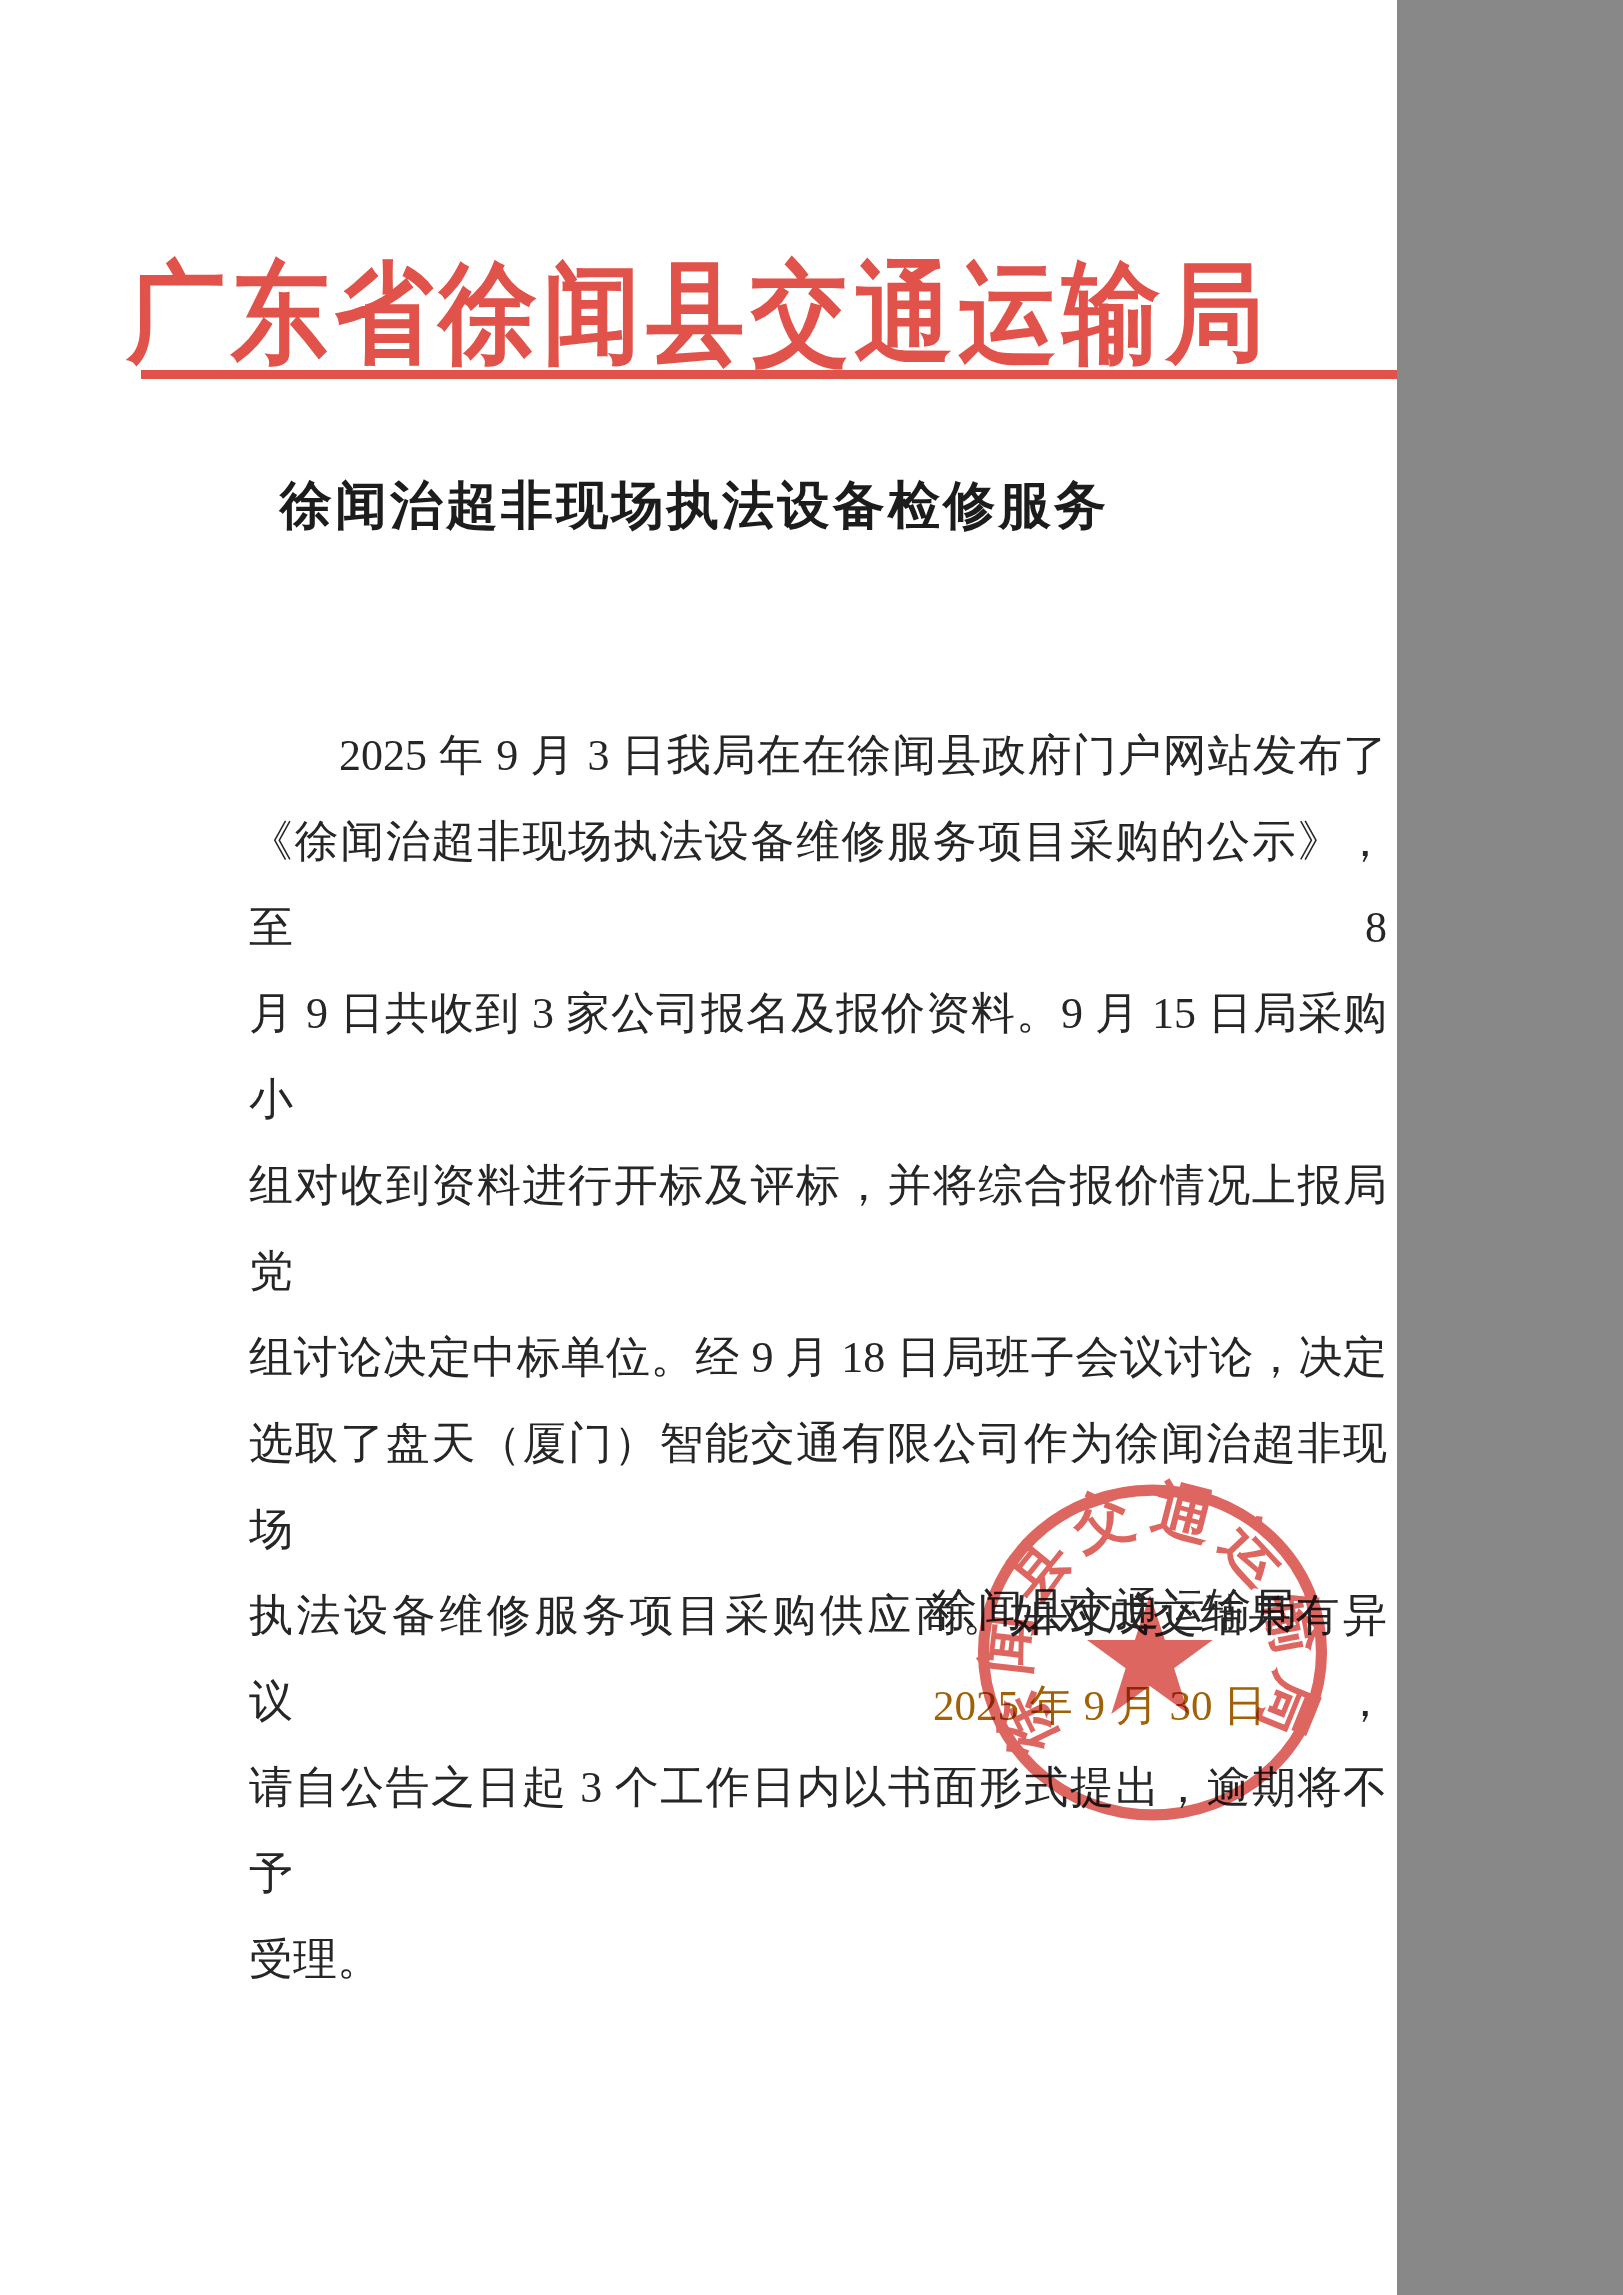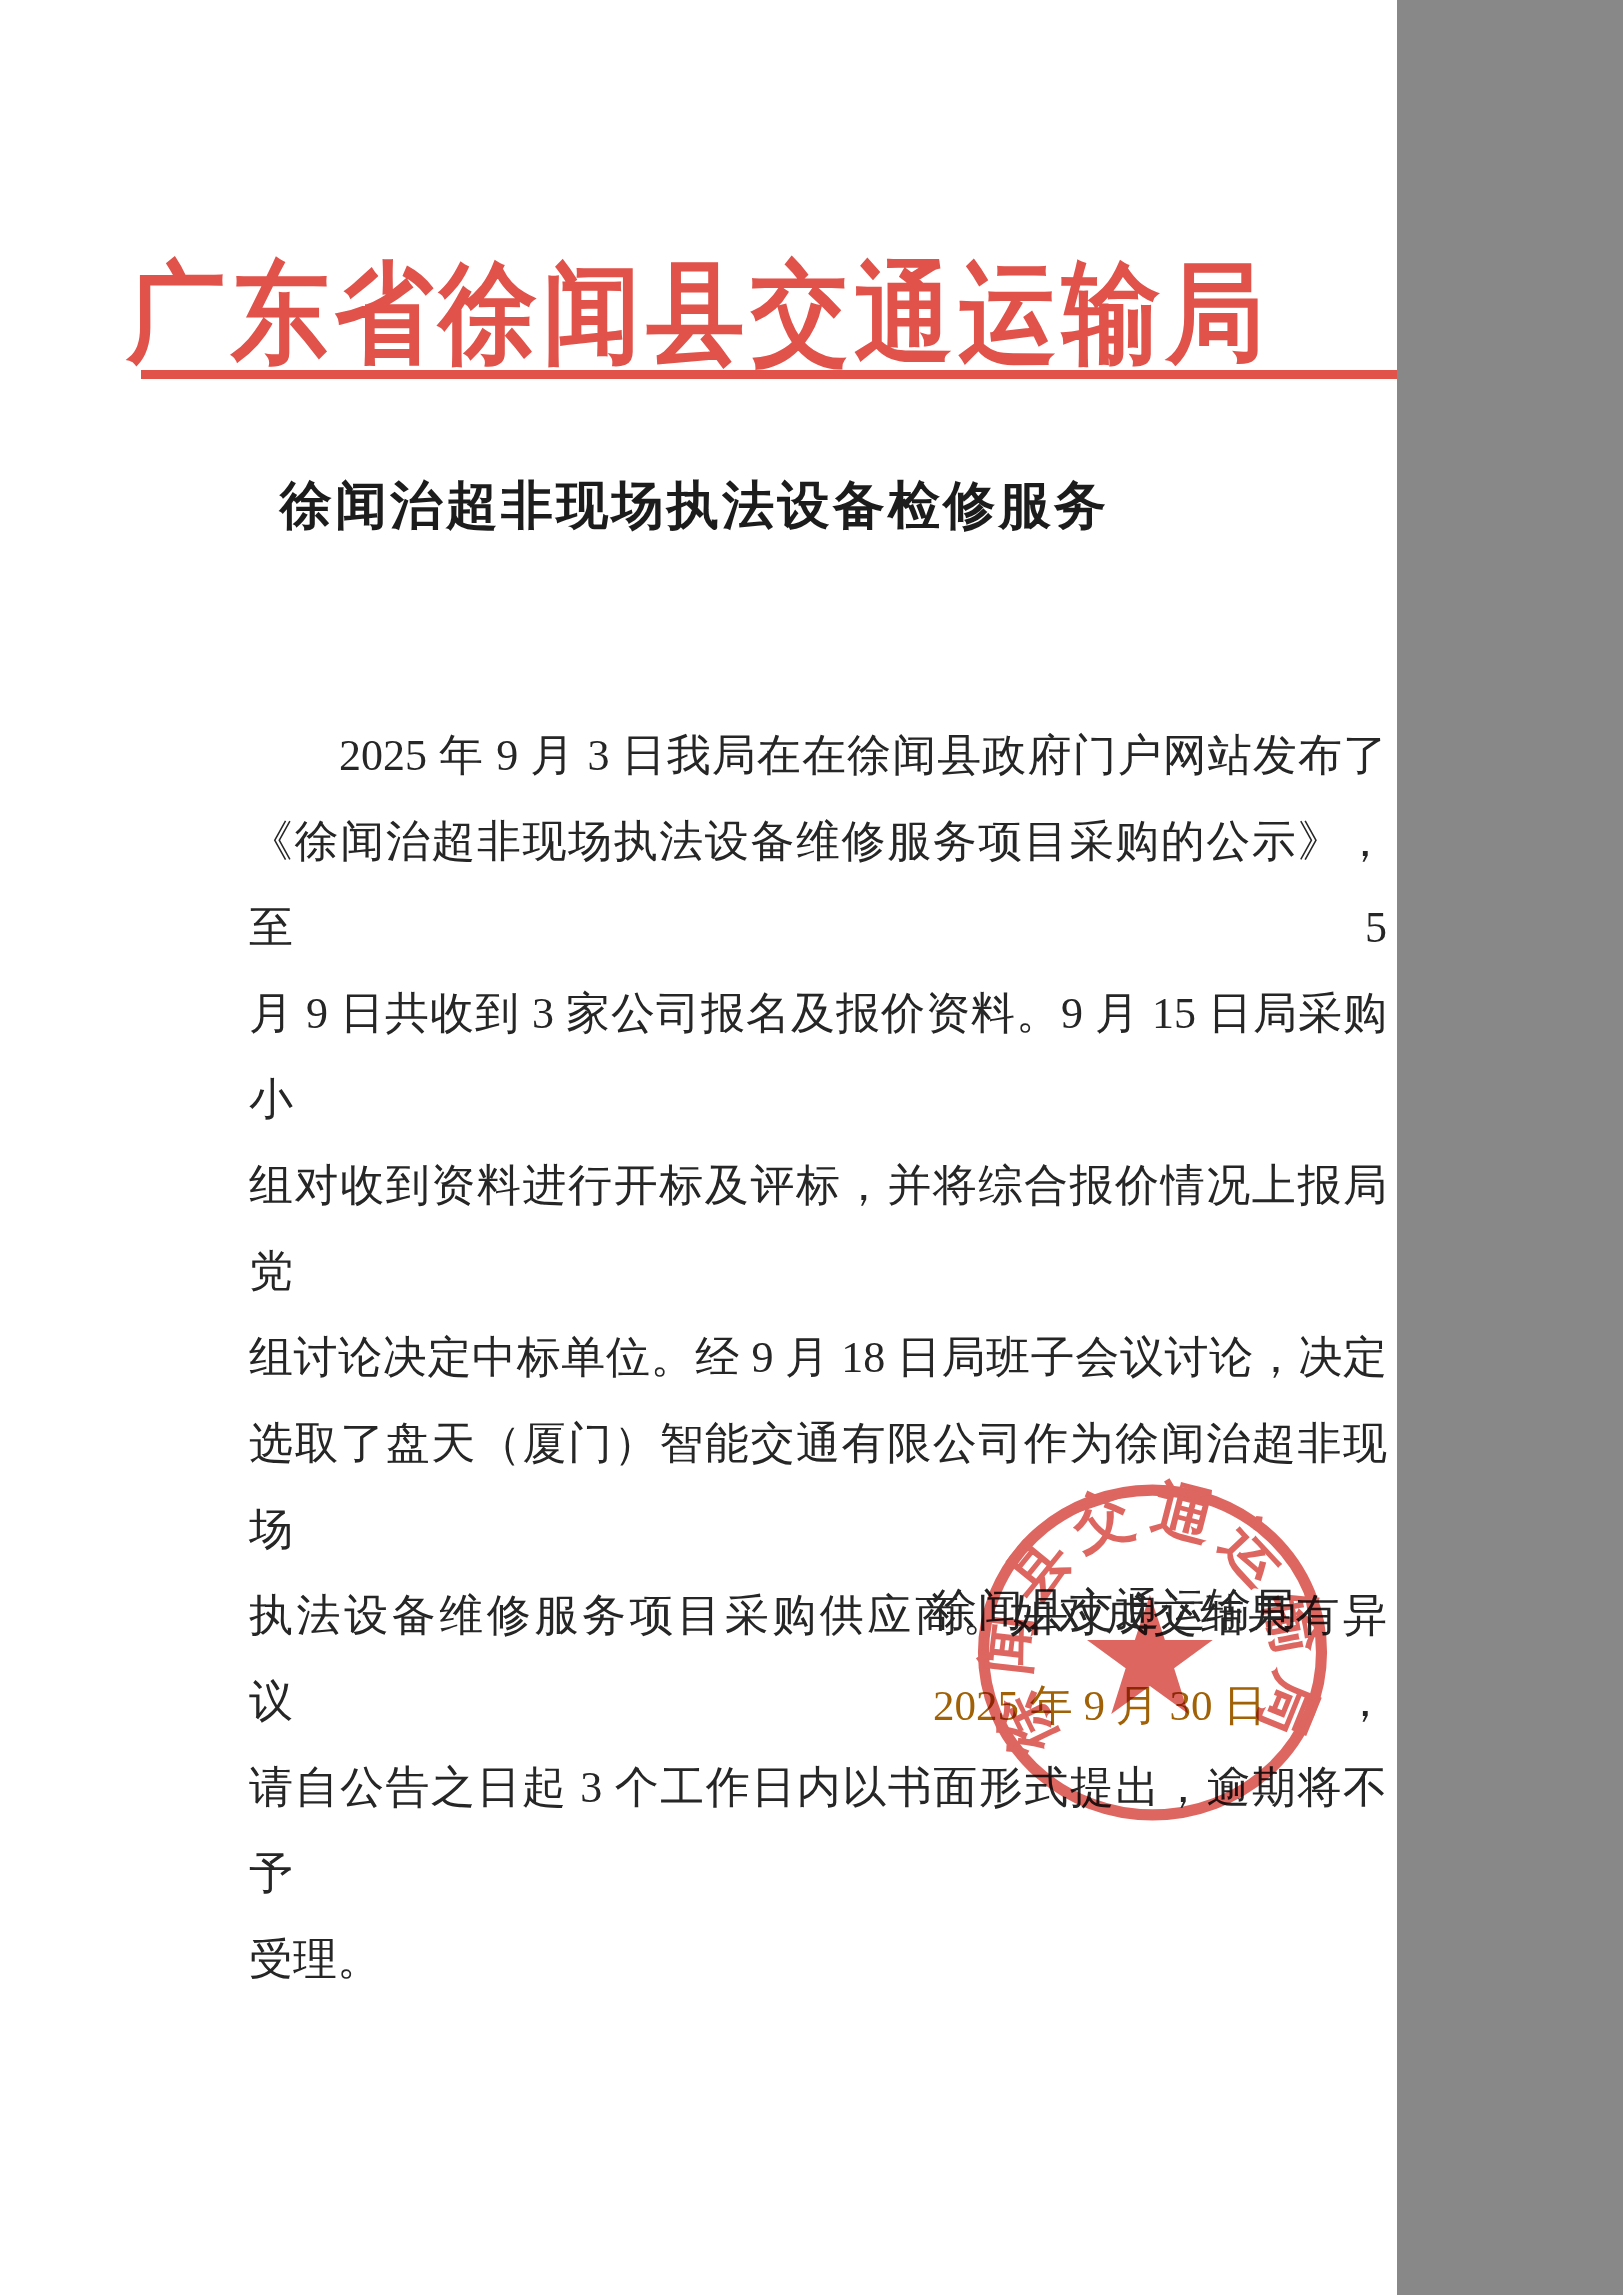--- a/index.html
+++ b/index.html
@@ -92,21 +92,21 @@
   <div class="org-title">广东省徐闻县交通运输局</div>
 
   <div class="red-rule"></div>
 
   <div class="doc-title">
     <div>徐闻治超非现场执法设备检修服务</div>
   </div>
 
   <div class="body-block">
     <div class="body-line first">2025 年 9 月 3 日我局在在徐闻县政府门户网站发布了</div>
-    <div class="body-line">《徐闻治超非现场执法设备维修服务项目采购的公示》，至 5</div>
+    <div class="body-line">《徐闻治超非现场执法设备维修服务项目采购的公示》，至 8</div>
     <div class="body-line">月 9 日共收到 3 家公司报名及报价资料。9 月 15 日局采购小</div>
     <div class="body-line">组对收到资料进行开标及评标，并将综合报价情况上报局党</div>
     <div class="body-line">组讨论决定中标单位。经 9 月 18 日局班子会议讨论，决定</div>
     <div class="body-line">选取了盘天（厦门）智能交通有限公司作为徐闻治超非现场</div>
     <div class="body-line">执法设备维修服务项目采购供应商。如对成交结果有异议，</div>
     <div class="body-line">请自公告之日起 3 个工作日内以书面形式提出，逾期将不予</div>
     <div class="body-line last">受理。</div>
   </div>
 
   <div class="sig-name">徐闻县交通运输局</div>

